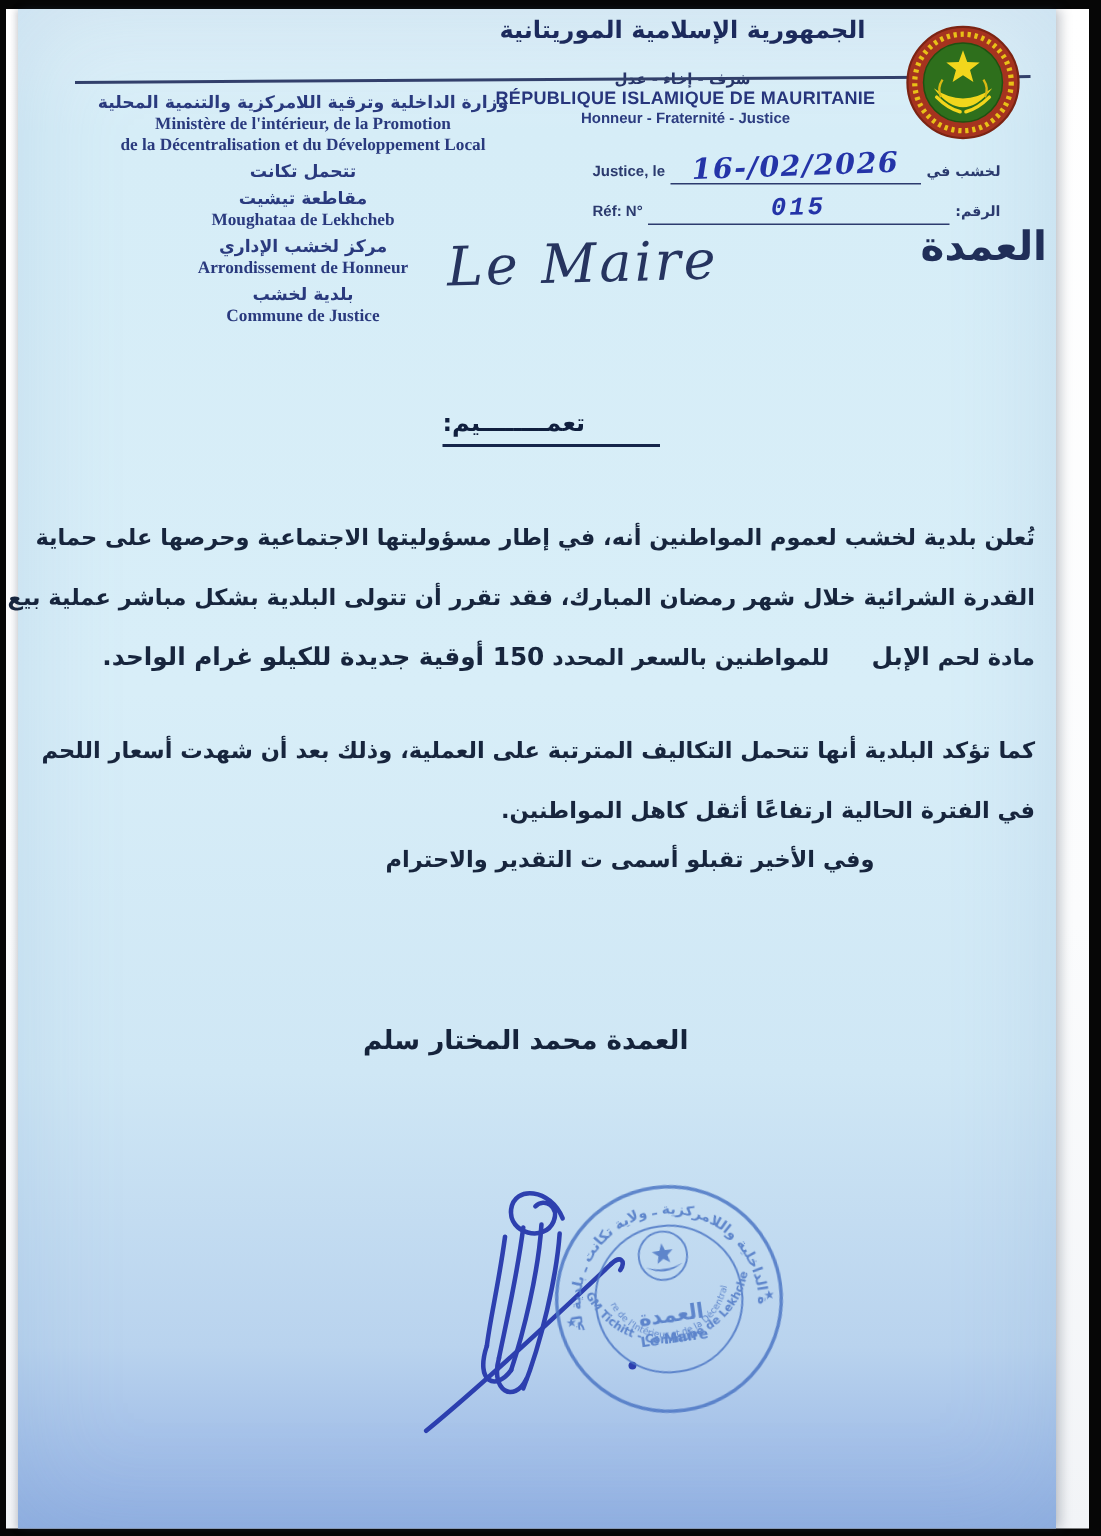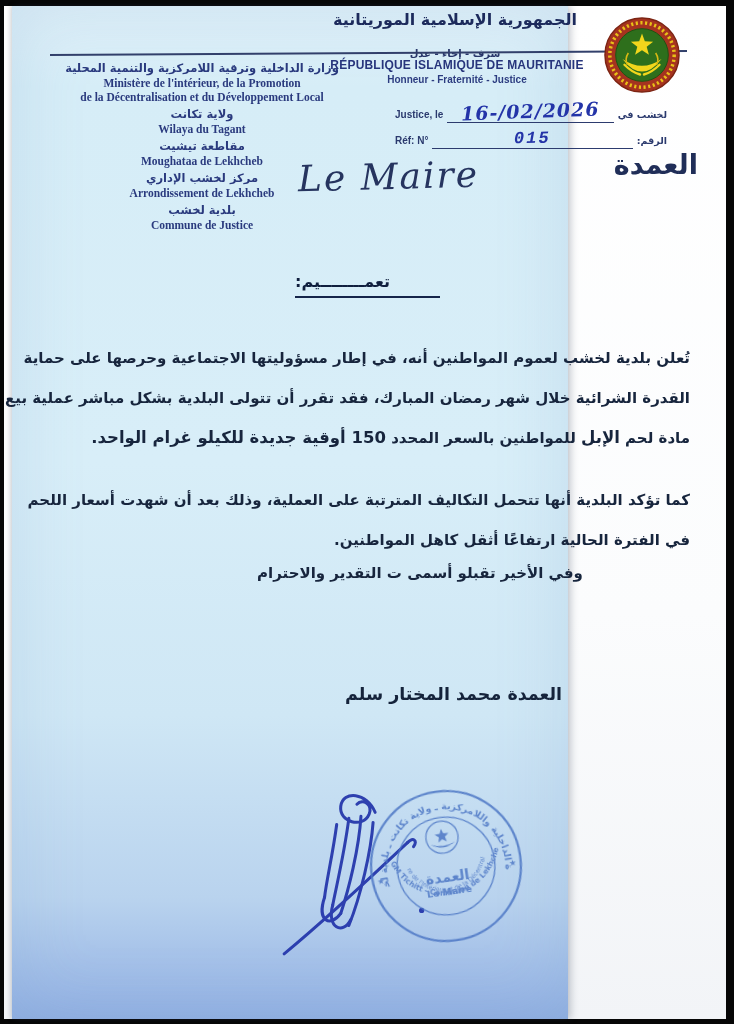--- a/index.html
+++ b/index.html
@@ -6,21 +6,21 @@
   body{
     width:734px;height:1024px;position:relative;overflow:hidden;
     background:#060606;
     font-family:"DejaVu Sans",sans-serif;
   }
   .photo{
     position:absolute;left:4px;top:6px;right:8px;bottom:5px;
     background:linear-gradient(180deg,#ffffff 0%,#fbfcfd 60%,#f2f4f7 100%);
   }
   .paper{
-    position:absolute;left:8px;top:0;width:556px;height:100%;
+    position:absolute;left:8px;top:0;width:692px;height:100%;
     background:linear-gradient(180deg,#e0f1f9 0%,#d6edf7 8%,#d8eef8 45%,#cfe7f5 70%,#b9d3ee 88%,#9cb9e6 97%,#92b0e2 100%);
     box-shadow:inset 0 0 70px rgba(120,160,205,.22), 3px 0 7px rgba(40,50,70,.25), -2px 0 4px rgba(40,50,70,.15);
   }
   
   .title-block{position:absolute;left:303px;top:4px;width:280px;text-align:center;color:#1c2a5c;}
   .ar-title{font-size:16px;font-weight:bold;letter-spacing:0;}
   .ar-motto{font-size:10px;font-weight:bold;margin-top:19px;color:#273569;}
   .hr-line{position:absolute;left:38px;top:46px;width:637px;height:2px;background:#32406b;transform:rotate(-0.35deg);}
   .fr-title-block{position:absolute;left:295px;top:52px;width:300px;text-align:center;font-family:"Liberation Sans",sans-serif;color:#27357c;}
   .fr-title{font-weight:bold;font-size:12px;letter-spacing:.2px;}
@@ -51,29 +51,29 @@
   .omda{position:absolute;left:596px;top:143px;width:90px;font-size:27px;font-weight:bold;color:#202e58;direction:rtl;}
   
   .subject{
     position:absolute;left:283px;top:266px;width:145px;text-align:left;
     font-size:16px;font-weight:bold;color:#101f3e;direction:rtl;
     border-bottom:2.5px solid #15254a;padding-bottom:5px;
   }
   
   .p{position:absolute;left:78px;width:600px;direction:rtl;color:#17253d;font-weight:bold;font-size:15px;}
   .p .line{height:40px;line-height:40px;white-space:nowrap;text-align:right;overflow:visible;}
-  .p .big{font-size:16.5px;}
+  .p .big{font-size:16.5px;margin-left:23px;}
   .p1{top:332px;}
   .p2{top:474px;}
   .closing{
     position:absolute;left:208px;top:558px;width:400px;text-align:center;
     direction:rtl;font-weight:bold;font-size:15px;color:#17253d;
   }
   .sig-name{
-    position:absolute;left:230px;top:678px;width:320px;text-align:right;
+    position:absolute;left:230px;top:678px;width:320px;text-align:left;
     direction:rtl;font-size:17.5px;font-weight:bold;color:#15233b;
   }
   
   .stamp{
     position:absolute;left:356px;top:782px;width:156px;height:156px;
     transform:rotate(-8deg);opacity:.85;filter:blur(.35px);
   }
   .stamp text{fill:#4d77c5;font-family:"DejaVu Sans",sans-serif;}
   .signature{position:absolute;left:266px;top:778px;width:172px;height:182px;opacity:.95;filter:blur(.2px);}
 </style>
@@ -104,26 +104,25 @@
 
     <div class="fr-title-block">
       <div class="fr-title">RÉPUBLIQUE ISLAMIQUE DE MAURITANIE</div>
       <div class="fr-motto">Honneur - Fraternité - Justice</div>
     </div>
 
     <div class="ministry">
       <div class="ar">وزارة الداخلية وترقية اللامركزية والتنمية المحلية</div>
       <div class="fr">Ministère de l'intérieur, de la Promotion</div>
       <div class="fr">de la Décentralisation et du Développement Local</div>
-      <div class="ar">ولاية تكانت</div>
-      <div class="fr">Wilaya du Tagant</div>
+      <div class="ar">تتحمل تكانت</div>
       <div class="ar">مقاطعة تيشيت</div>
       <div class="fr">Moughataa de Lekhcheb</div>
       <div class="ar">مركز لخشب الإداري</div>
-      <div class="fr">Arrondissement de Lekhcheb</div>
+      <div class="fr">Arrondissement de Honneur</div>
       <div class="ar">بلدية لخشب</div>
       <div class="fr">Commune de Justice</div>
     </div>
 
     <div class="date-row row1">
       <span class="lbl">Justice, le</span>
       <span class="valwrap"><span class="hand hand-date">16-/02/2026</span></span>
       <span class="lbl-ar">لخشب في</span>
     </div>
 

